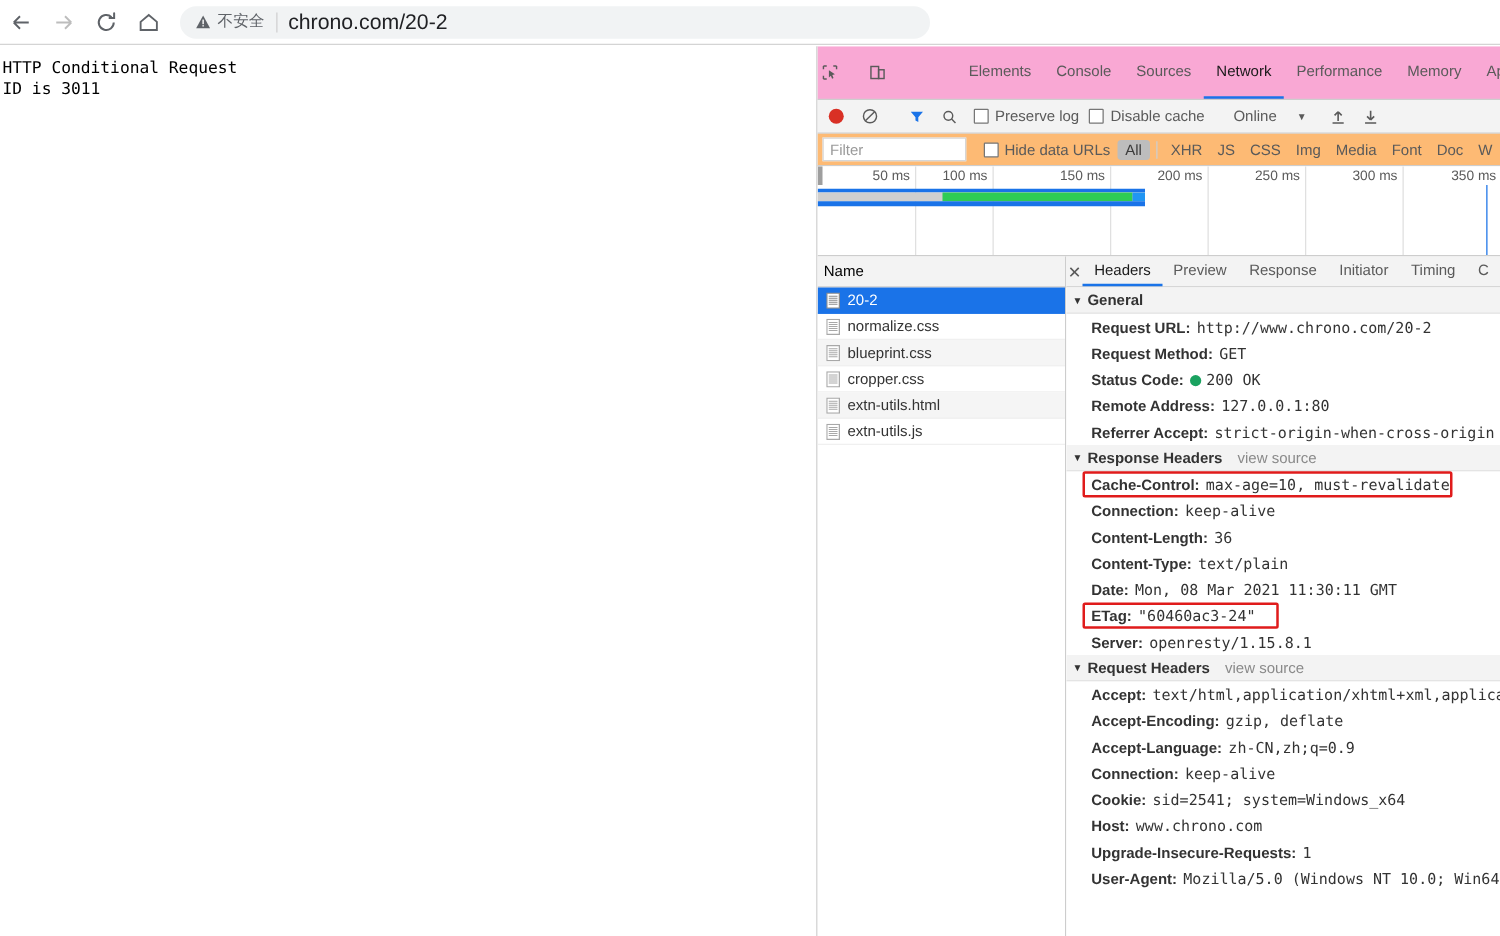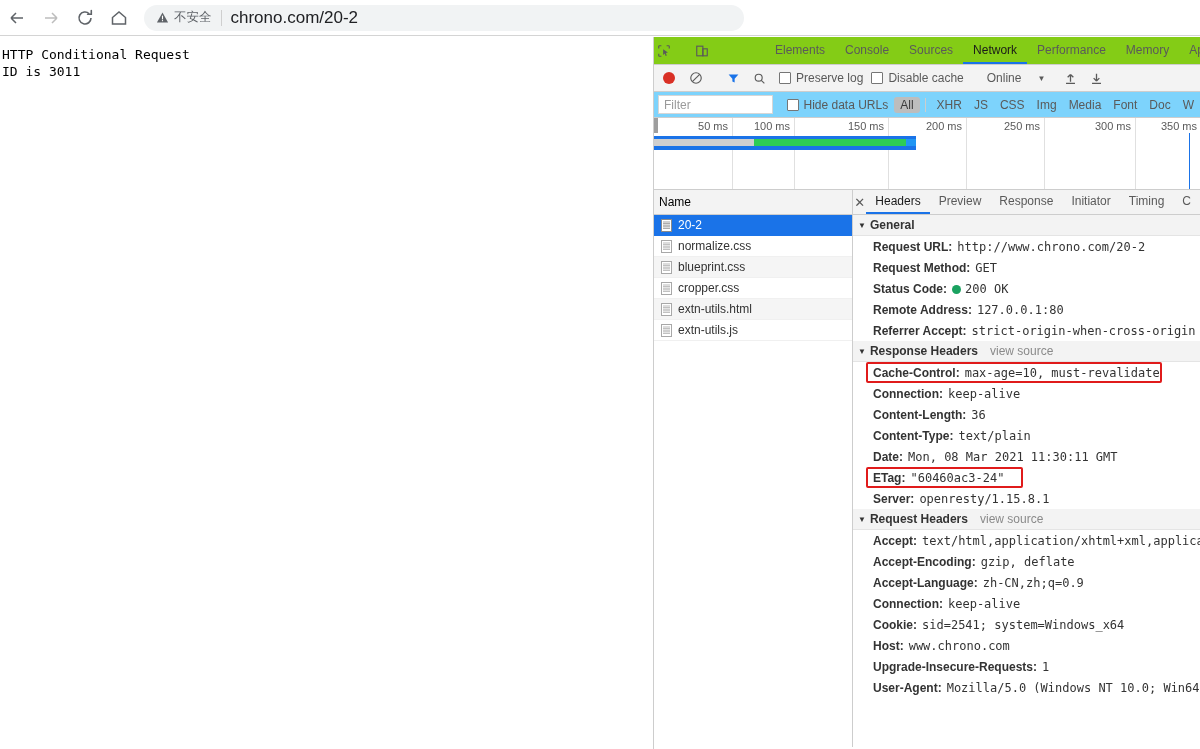--- a/index.html
+++ b/index.html
@@ -64,22 +64,22 @@
     position: absolute; left: 653px; top: 37px;
     width: 547px; height: 712px;
     background: #ffffff;
     border-left: 1px solid #cdcdcd;
     font-size: 12px; color: #5a5a5a;
     overflow: hidden;
   }
 
   
   #devtools-tabbar {
-    height: 28px; display: flex; align-items: stretch;
-    border-bottom: 1px solid #cdcdcd; background: #84cc16;
+    height: 43px; display: flex; align-items: stretch;
+    border-bottom: 1px solid #cdcdcd; background: #f9a8d4;
     padding-left: 3px;
     gap: 24px;
   }
   .dt-icon-btn {
     width: 26px; display: flex; align-items: center; justify-content: center;
     color: #5a5a5a;
   }
   .dt-vsep { width: 1px; background: #cdcdcd; margin: 5px 4px; }
   #main-tabs { display: flex; align-items: stretch; }
   .main-tab {
@@ -111,21 +111,21 @@
   }
   #throttle-select {
     display: flex; align-items: center; gap: 16px;
     font-size: 12px; color: #5a5a5a; margin-left: 10px; white-space: nowrap;
   }
   .caret-down { font-size: 8px; color: #5a5a5a; }
 
   
   #filter-row {
     height: 26px; display: flex; align-items: center;
-    border-bottom: 1px solid #cdcdcd; background: #7dd3fc;
+    border-bottom: 1px solid #cdcdcd; background: #fdba74;
   }
   #filter-input {
     width: 168px; height: 19px; margin-left: 4px;
     background: #fff; border: 1px solid #d6d6d6;
     display: flex; align-items: center; padding: 0 5px;
     font-size: 12px; color: #9a9a9a;
   }
   #hide-data-urls { margin-left: 14px; justify-content: center; }
   #type-filters { display: flex; align-items: center; gap: 0; margin-left: 6px; }
   .type-filter {
@@ -385,21 +385,21 @@
       </div>
       <div class="ruler-div" style="left:157px;width:78px">
         <span class="ruler-label">150 ms</span>
       </div>
       <div class="ruler-div" style="left:235px;width:78px">
         <span class="ruler-label">200 ms</span>
       </div>
       <div class="ruler-div" style="left:313px;width:78px">
         <span class="ruler-label">250 ms</span>
       </div>
-      <div class="ruler-div" style="left:404px;width:78px">
+      <div class="ruler-div" style="left:391px;width:78px">
         <span class="ruler-label">300 ms</span>
       </div>
       <div class="ruler-div" style="left:469px;width:78px;border-right:none">
         <span class="ruler-label">350 ms</span>
       </div>
     </div>
     <div id="left-edge-block"></div>
     <div id="band-wrap">
       <div id="band-top"></div>
       <div id="band-mid"></div>

